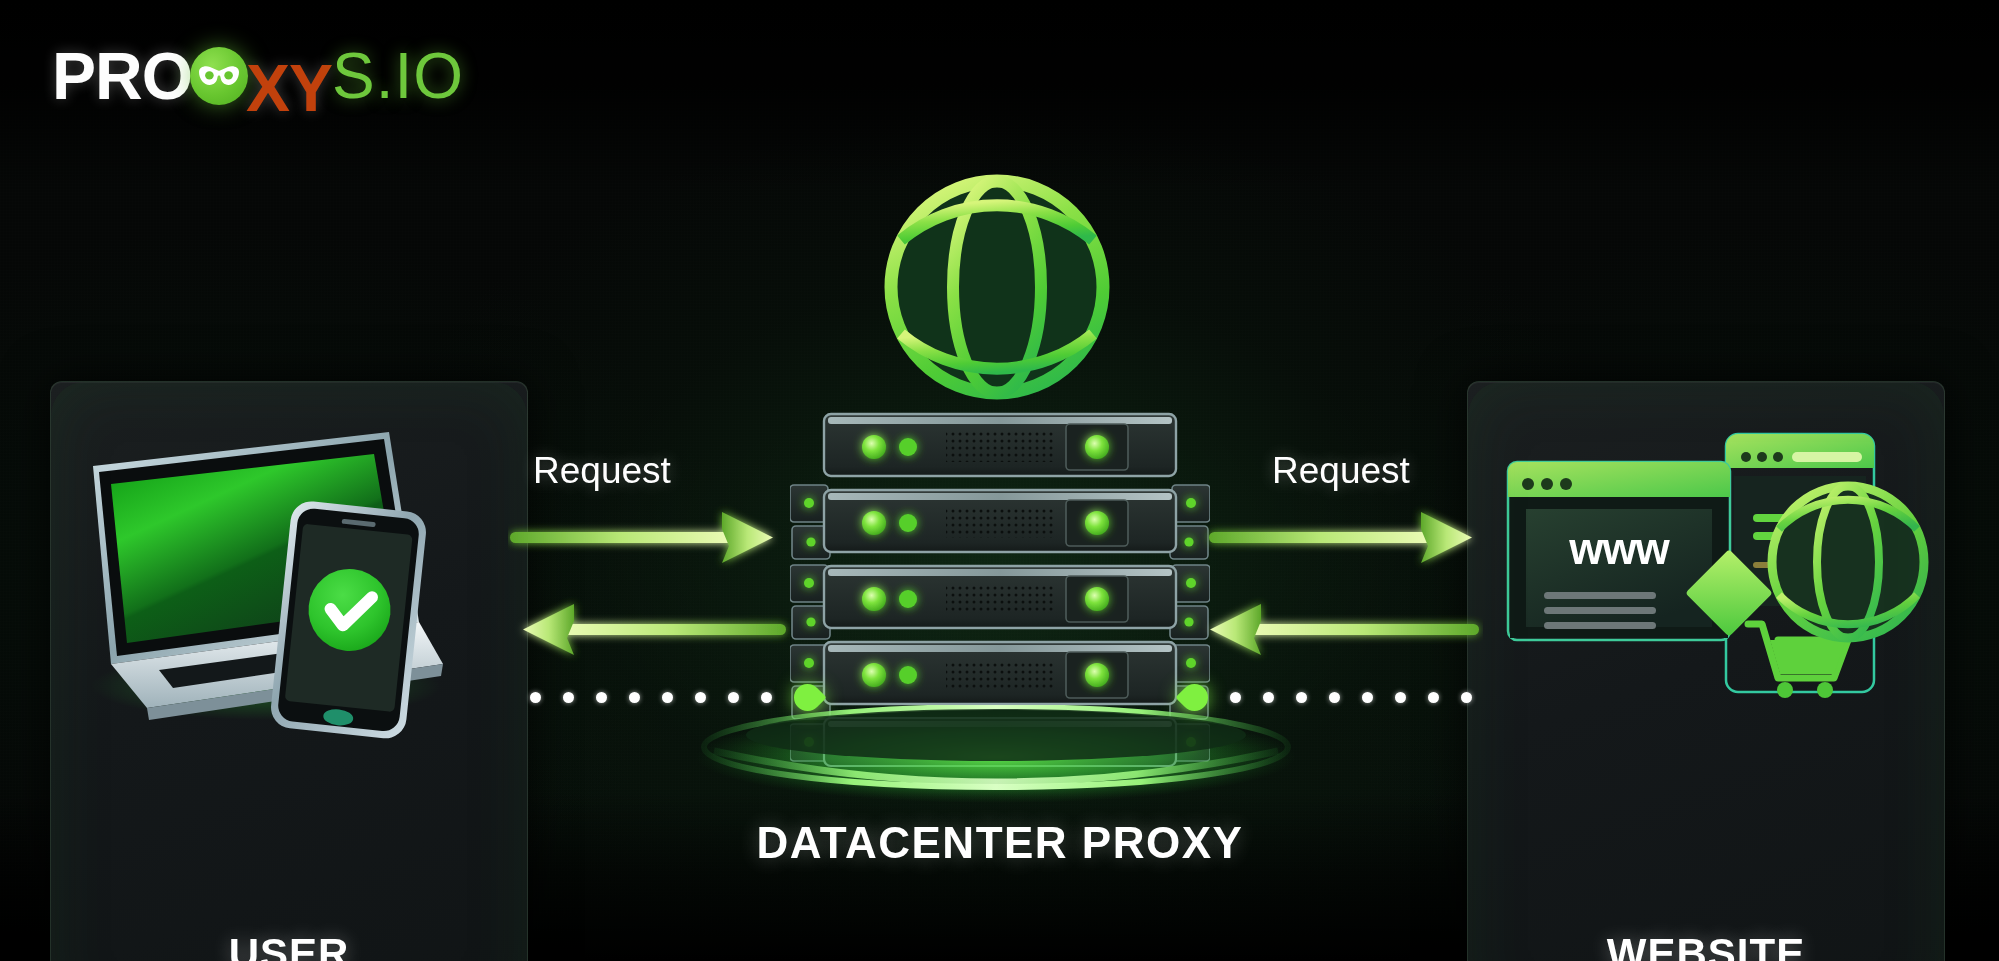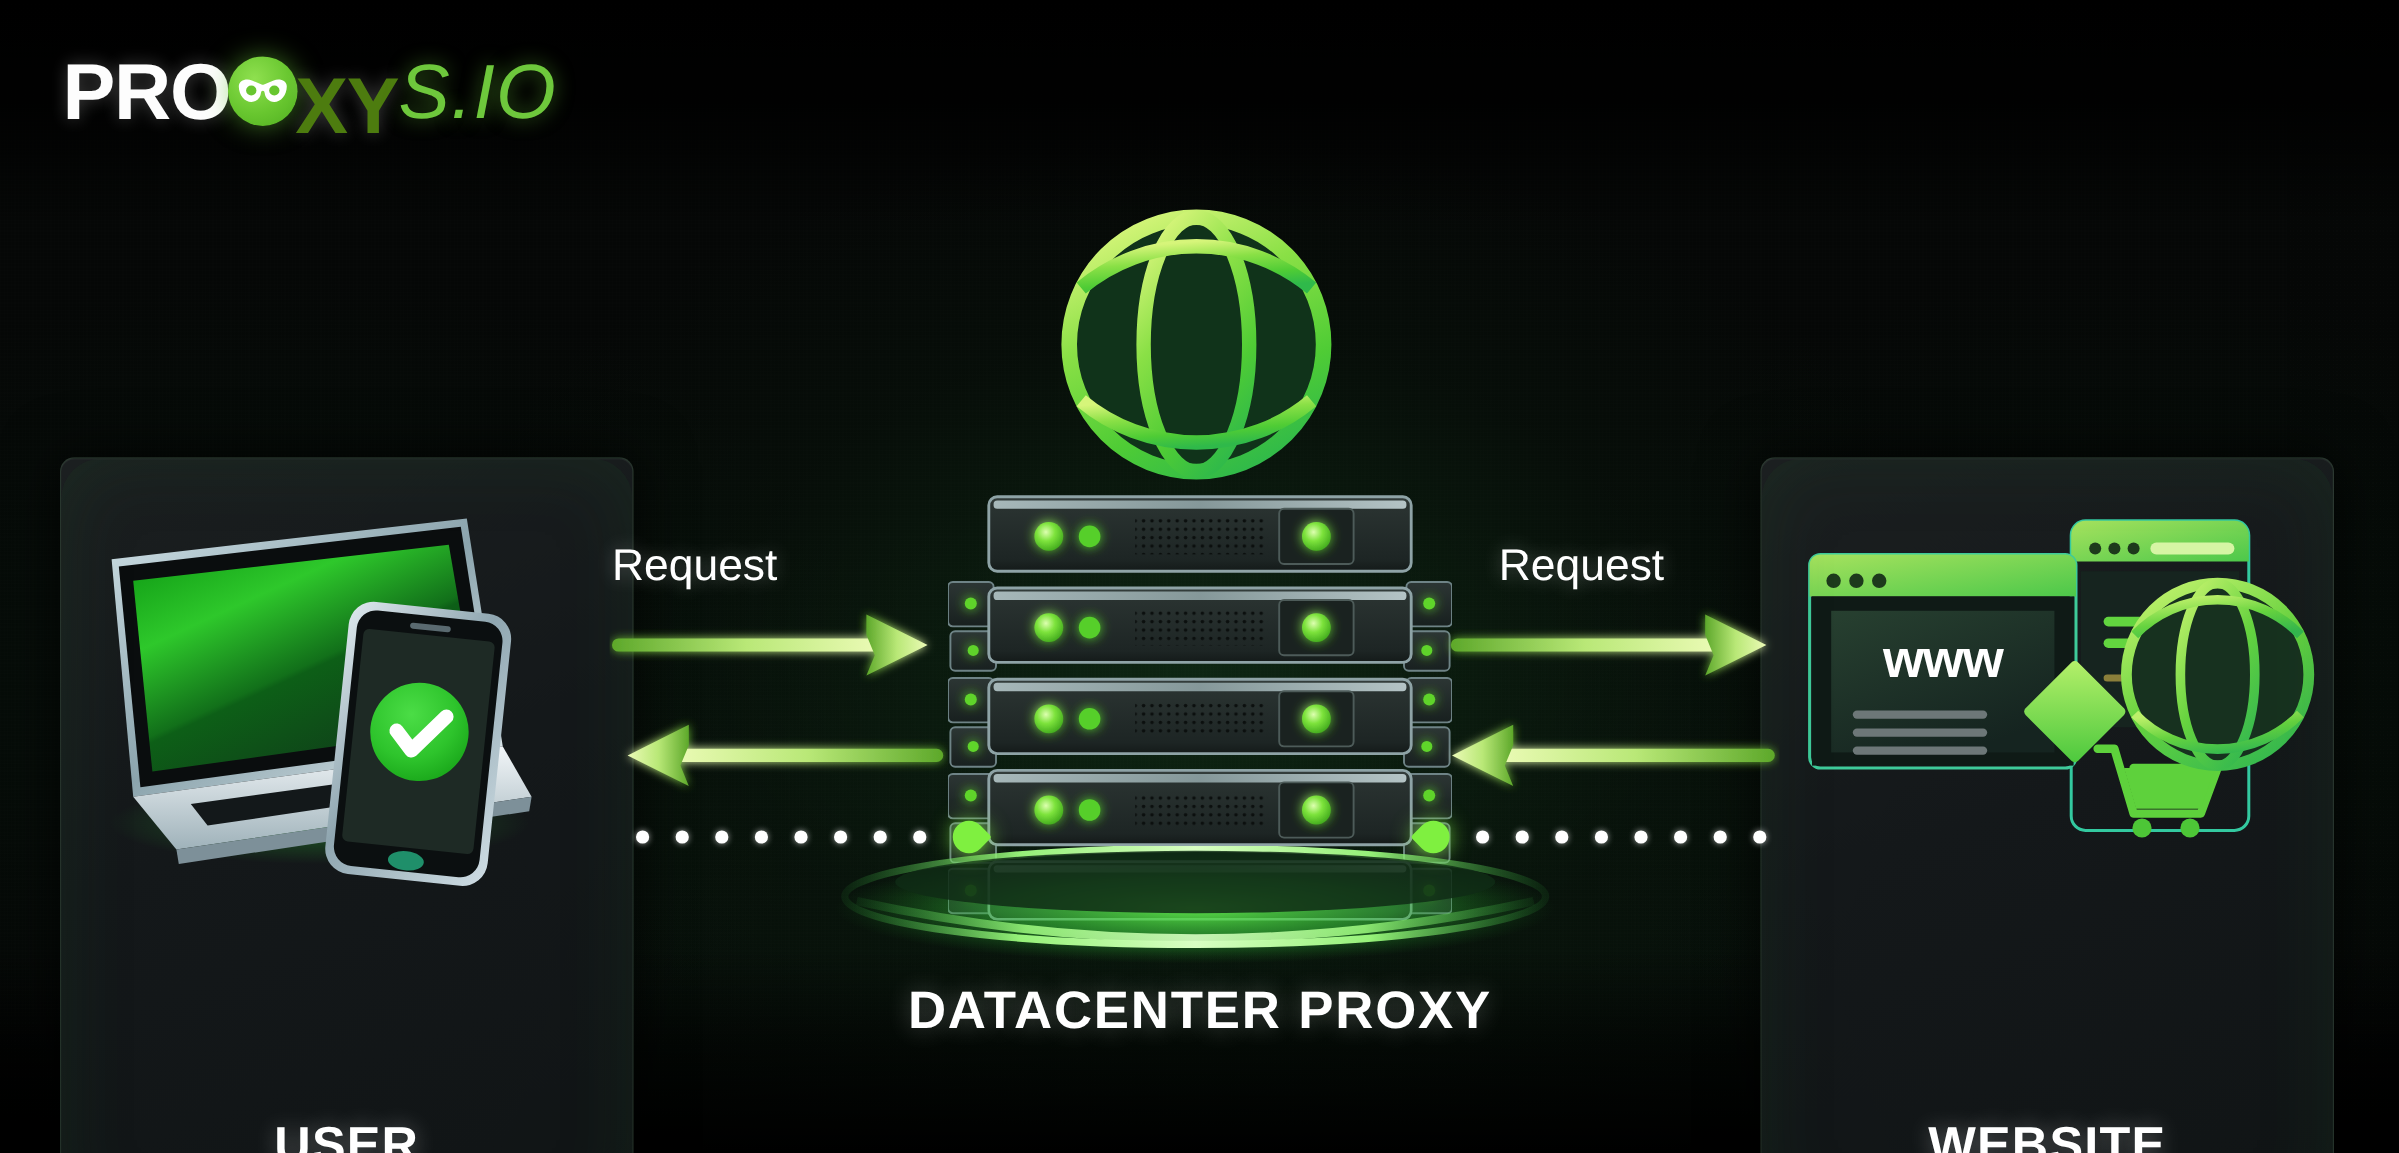--- a/index.html
+++ b/index.html
@@ -31,22 +31,22 @@
   }
   #bg-botfade{
     position:absolute; left:0; right:0; bottom:0; height:170px;
     background:linear-gradient(0deg,#000 0%, rgba(0,0,0,.6) 50%, rgba(0,0,0,0) 100%);
   }
 
   
   #logo{ position:absolute; left:52px; top:35px; display:flex; align-items:center; height:82px;justify-content:center; }
   .logo-word{ font-size:66px; font-weight:bold; letter-spacing:-1px; line-height:1; display:flex; align-items:center; }
   .logo-pro{ color:#fdfdfd; text-shadow:0 0 14px rgba(255,255,255,.25); }
-  .logo-xy{ color:#4d7c0f; text-shadow:0 0 14px rgba(255,255,255,.25);margin-top:24px; }
-  .logo-tail{ color:#6ec83c; font-weight:400; font-size:64px; letter-spacing:1px; text-shadow:0 0 16px rgba(110,200,60,.55);font-style:italic; }
+  .logo-xy{ color:#c2410c; text-shadow:0 0 14px rgba(255,255,255,.25);margin-top:24px; }
+  .logo-tail{ color:#6ec83c; font-weight:400; font-size:64px; letter-spacing:1px; text-shadow:0 0 16px rgba(110,200,60,.55); }
   .mask-badge{
     width:58px; height:58px; border-radius:50%;
     background:radial-gradient(circle at 38% 32%, #8fe04f 0%, #68c62f 55%, #4fae20 100%);
     box-shadow:0 0 22px rgba(110,200,60,.55);
     display:flex; align-items:center; justify-content:center;
     margin:0 -2px;
   }
 
   
   .panel{
@@ -81,21 +81,21 @@
   }
   #platform-glow{
     position:absolute; left:676px; top:705px; width:640px; height:130px;
     pointer-events:none;
   }
 
   
   .flow-group{ position:absolute; }
   .flow-label{
     position:absolute; color:#fff; font-size:37px; font-weight:400;
-    text-shadow:0 0 16px rgba(255,255,255,.3); white-space:nowrap;
+    text-shadow:0 0 16px rgba(255,255,255,.3); white-space:nowrap;margin-left:23px;
   }
   .dots{ position:absolute; display:flex; gap:22px; align-items:center; }
   .dot{ width:11px; height:11px; border-radius:50%; background:#fff; box-shadow:0 0 5px rgba(255,255,255,.6); }
   .blob{
     width:27px; height:27px; background:#7ff040; border-radius:50% 10% 50% 50%;
     box-shadow:0 0 18px rgba(130,240,70,.85); transform:rotate(45deg);
   }
 </style>
 </head>
 <body>

